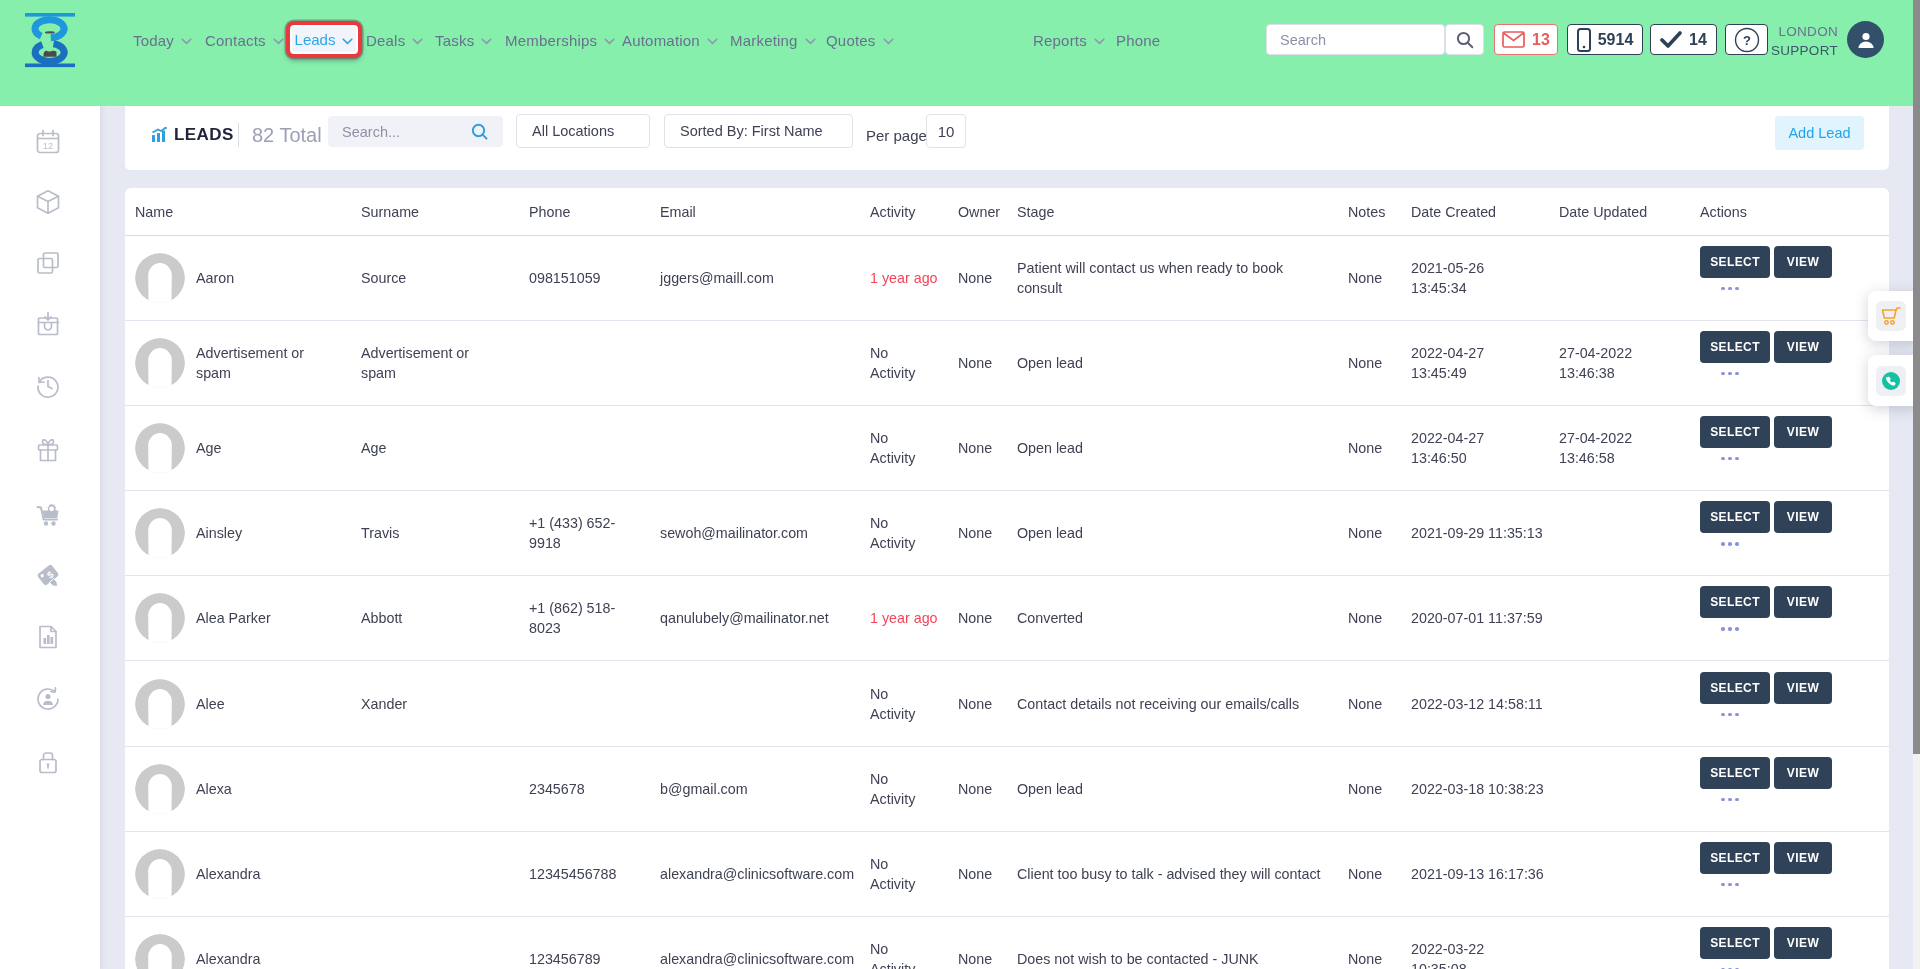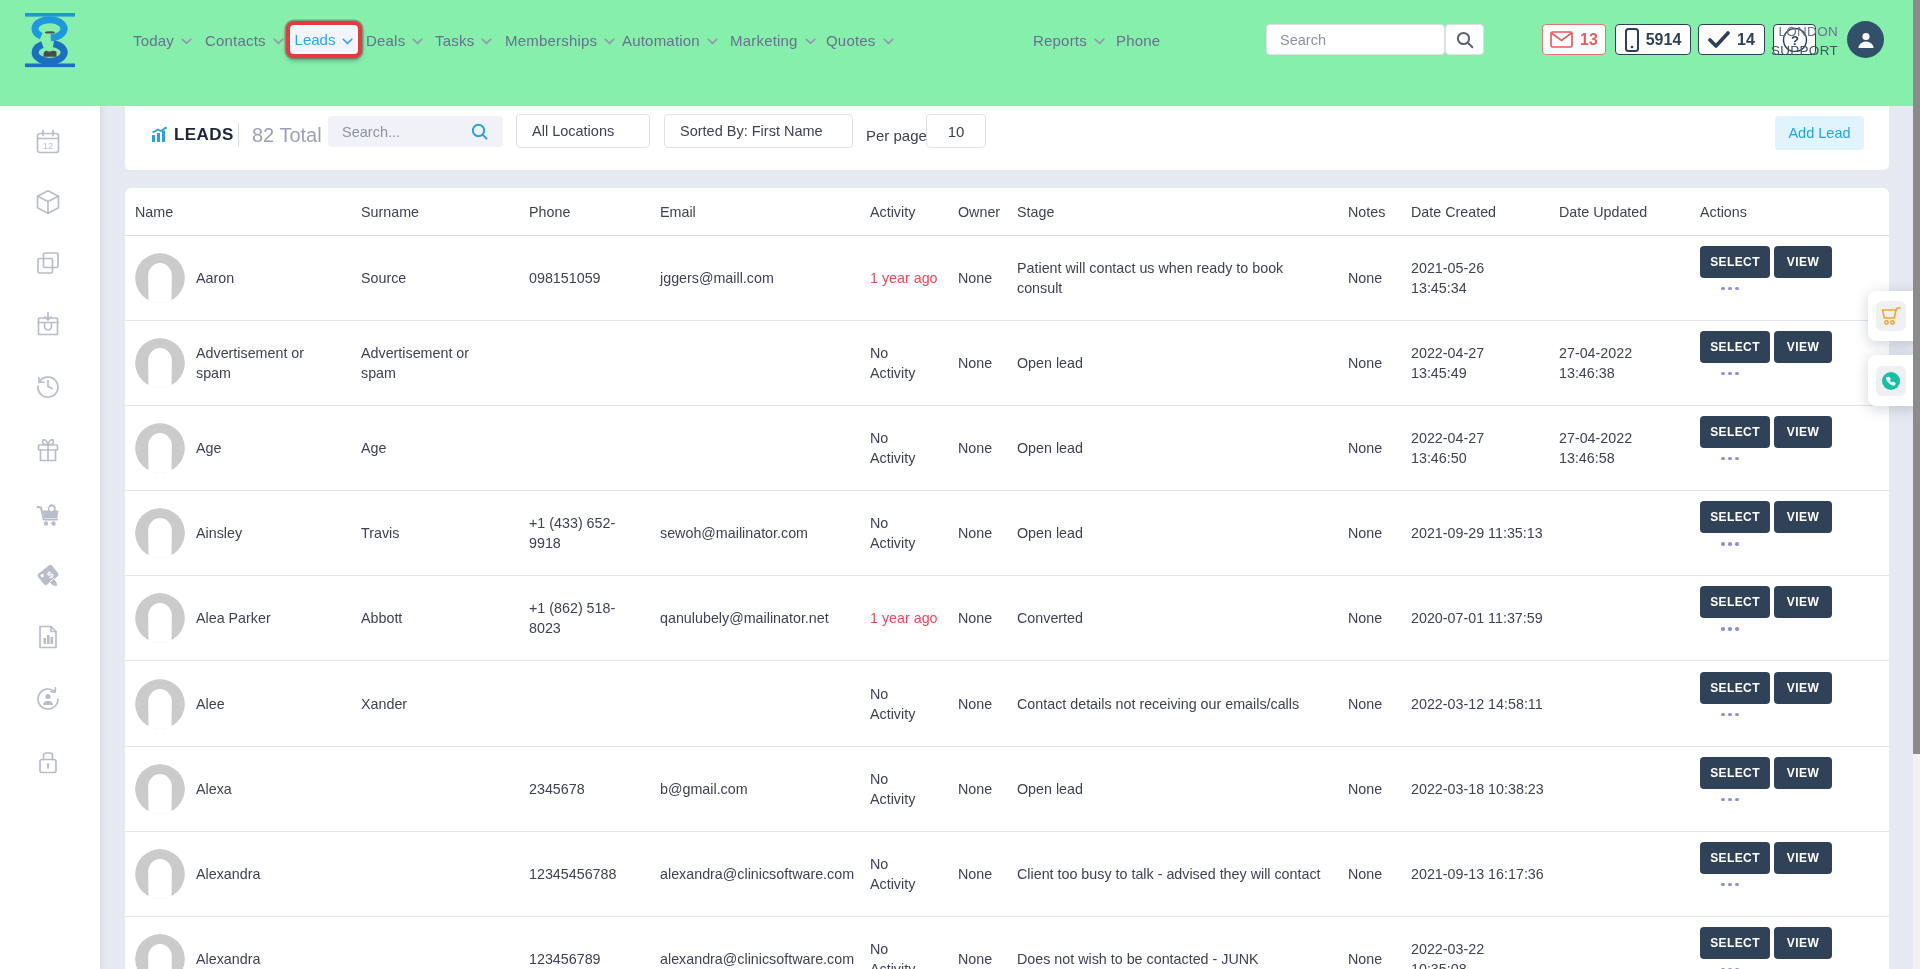--- a/index.html
+++ b/index.html
@@ -14,21 +14,21 @@
   border-radius:8px; background:#f1f4fa; display:flex; align-items:center; justify-content:center; gap:7px;
   font-size:15px; font-weight:500; color:#29a6e8;
   box-shadow:0 0 0 1.5px rgba(100,100,100,0.55), 0 3px 4px rgba(60,60,60,0.35), inset 0 0 0 2px #fff; }
 .leadbox .chev { margin-top:3px; color:#29a6e8; }
 
 .srch { position:absolute; left:1266px; top:24px; width:179px; height:31px; border:1px solid #dcdee8; border-radius:4px;
   background:#fff; display:flex; align-items:center; padding-left:13px; font-size:14.5px; color:#8d91a7; }
 .srchbtn { position:absolute; left:1445px; top:24px; width:39px; height:31px; border:1px solid #dcdee8; border-radius:4px;
   background:#fff; display:flex; align-items:center; justify-content:center; }
 .hbtn { position:absolute; top:24px; height:31px; border-radius:4px; border:1.5px solid #2e4156; background:#fff;
-  display:flex; align-items:center; justify-content:center; gap:7px; font-size:16px; font-weight:bold; color:#2e4156;margin-left:48px; }
+  display:flex; align-items:center; justify-content:center; gap:7px; font-size:16px; font-weight:bold; color:#2e4156; }
 .hbtn.red { border-color:#ea7272; color:#e85c5c; }
 .lsup { position:absolute; left:1740px; top:22px; width:98px; text-align:right; font-size:13.5px;
   color:#6d7092; line-height:19px; letter-spacing:0.3px; }
 .lsup b { font-weight:normal; color:#3e5668; }
 .uav { position:absolute; left:1847px; top:21px; width:37px; height:37px; border-radius:50%; background:#33506a;
   display:flex; align-items:center; justify-content:center; }
 
 
 .sidebar { position:absolute; left:0; top:90px; width:100px; height:879px; background:#fff; z-index:4; box-shadow:2px 0 4px rgba(175,180,198,0.28); }
 .sic { position:absolute; left:34px; }
@@ -39,21 +39,21 @@
   font-size:17px; font-weight:bold; color:#20263a; letter-spacing:0.4px; }
 .tico { position:absolute; left:26px; top:26px; }
 .tsep { position:absolute; left:113px; top:23px; width:1px; height:24px; background:#d9dce6; }
 .ttot { position:absolute; left:127px; top:0; height:70px; display:flex; align-items:center; font-size:20px; color:#9ba0b5; }
 .tsrch { position:absolute; left:203px; top:16px; width:175px; height:31px; background:#f1f2f7; border-radius:4px;
   display:flex; align-items:center; padding-left:14px; font-size:14.5px; color:#8d91a7; }
 .tsico { position:absolute; left:346px; top:23px; }
 .tsel { position:absolute; top:14px; height:34px; border:1px solid #e0e2ea; border-radius:4px; background:#fff;
   display:flex; align-items:center; padding-left:15px; font-size:14.5px; color:#3f4254; }
 .pp { position:absolute; left:741px; top:0; height:70px; display:flex; align-items:center; font-size:15px; font-weight:500; color:#3f4254; }
-.ppbox { position:absolute; left:801px; top:14px; width:60px; height:34px; border:1px solid #e0e2ea; border-radius:4px;
+.ppbox { position:absolute; left:801px; top:14px; width:40px; height:34px; border:1px solid #e0e2ea; border-radius:4px;
   display:flex; align-items:center; justify-content:center; font-size:15px; color:#3f4254; }
 .addlead { position:absolute; left:1650px; top:16px; width:89px; height:34px; background:#e1f3fc; border-radius:4px;
   display:flex; align-items:center; justify-content:center; font-size:14.5px; font-weight:500; color:#1ea7e8; }
 
 
 .tcard { position:absolute; left:125px; top:188px; width:1764px; height:900px; background:#fff; border-radius:6px 6px 0 0; }
 .thead { position:absolute; left:0; top:0; width:100%; height:47.5px; border-bottom:1px solid #d5d9e3; }
 .hcell { position:absolute; top:0; height:47.5px; display:flex; align-items:center; font-size:14.3px; color:#3f4254; }
 .row { position:absolute; left:0; width:100%; border-bottom:1px solid #e2e5ee; }
 .cell { position:absolute; top:50%; transform:translateY(-50%); font-size:14.3px; color:#3f4254; line-height:20px; white-space:nowrap; }

